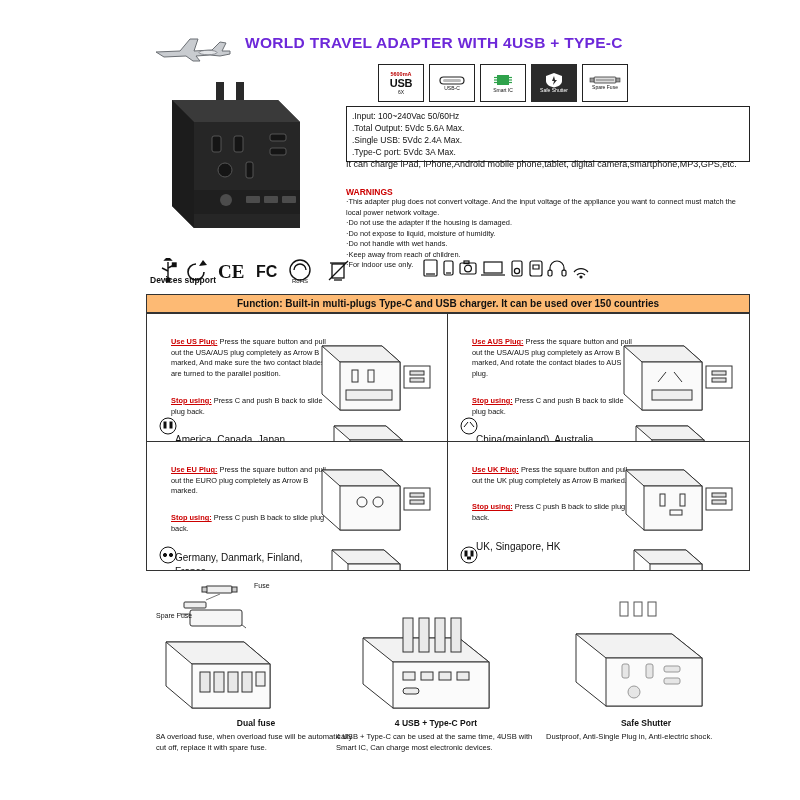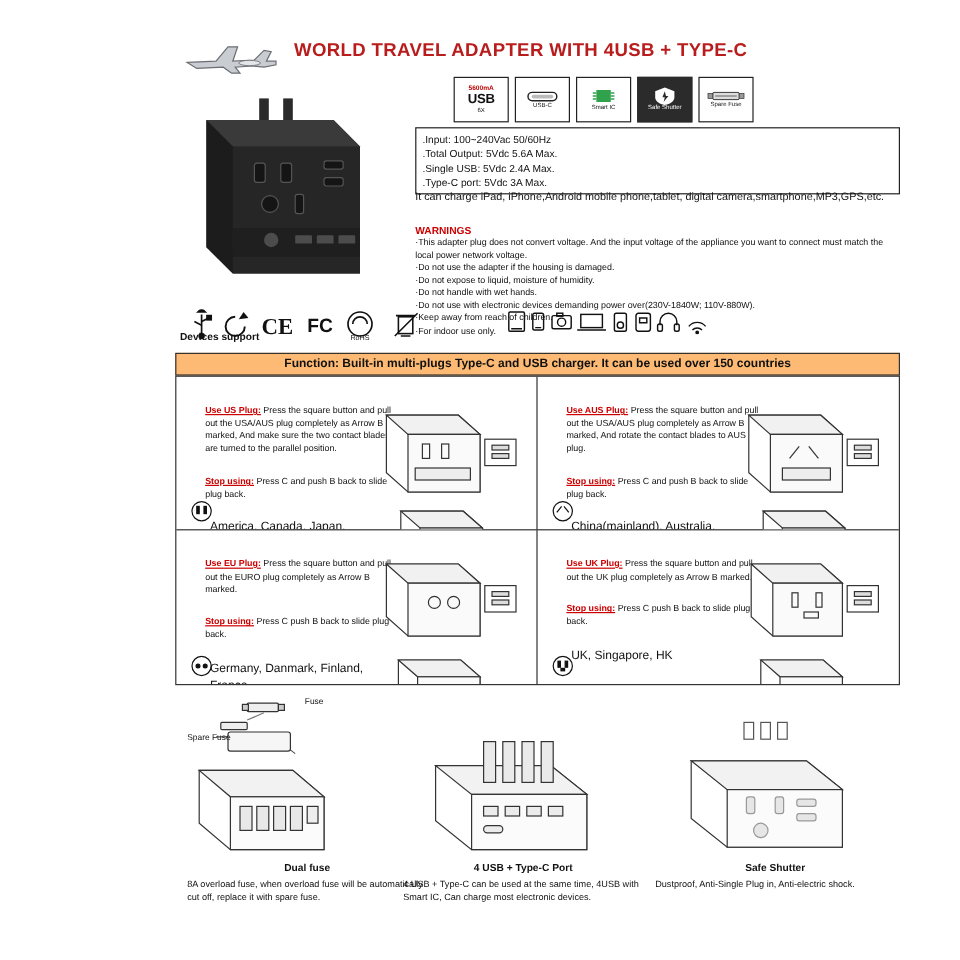--- a/index.html
+++ b/index.html
@@ -9,21 +9,21 @@
     font-family:"Liberation Sans", sans-serif;
     color:#111;
     position:relative;
     overflow:hidden;
   }
   .page{position:absolute;inset:0;}
 
   
   .title{
     position:absolute;left:245px;top:34px;
-    font-size:15.5px;font-weight:bold;letter-spacing:.3px;color:#b91c1c;
+    font-size:15.5px;font-weight:bold;letter-spacing:.3px;color:#6d28d9;
   }
   .plane{position:absolute;left:150px;top:30px;width:85px;height:34px;}
 
   
   .product{position:absolute;left:150px;top:78px;width:190px;height:180px;}
 
   
   .badges{position:absolute;left:346px;top:64px;display:flex;align-items:flex-start;gap:5px;padding-left:32px;}
   .badge{
     border:1px solid #222;background:#fff;
@@ -188,21 +188,20 @@
   </div>
 
   <div class="charge-line">It can charge iPad, iPhone,Android mobile phone,tablet, digital camera,smartphone,MP3,GPS,etc.</div>
 
   <div class="warn-title">WARNINGS</div>
   <div class="warn-list">
     <div>·This adapter plug does not convert voltage. And the input voltage of the appliance you want to connect must match the local power network voltage.</div>
     <div>·Do not use the adapter if the housing is damaged.</div>
     <div>·Do not expose to liquid, moisture of humidity.</div>
     <div>·Do not handle with wet hands.</div>
-    <div>·Do not use with electronic devices demanding power over(230V-1840W; 110V-880W).</div>
     <div>·Keep away from reach of children.</div>
     <div>·For indoor use only.</div>
   </div>
 
   <div class="certs">
     <svg viewBox="0 0 260 26" width="260" height="26">
 
       <g stroke="#111" stroke-width="1.4" fill="none">
         <line x1="8" y1="4" x2="8" y2="21"></line>
           <circle cx="8" cy="22" r="2" fill="#111"></circle>

